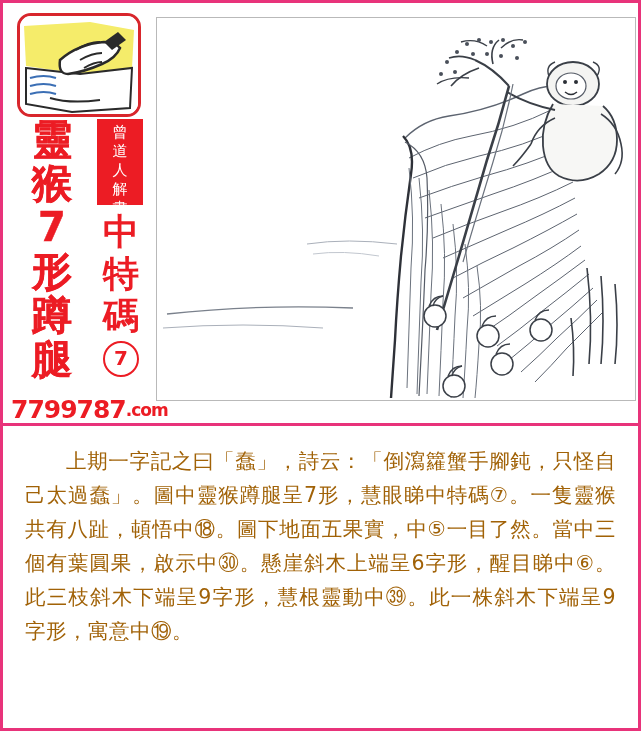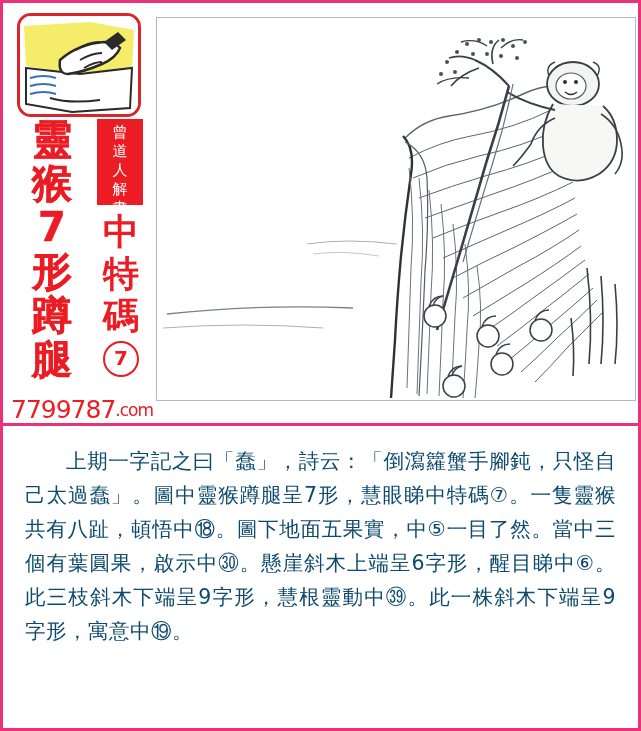--- a/index.html
+++ b/index.html
@@ -131,21 +131,21 @@
     font-weight: bold;
     text-align: center;
     margin-top: 4px;
   }
 
   .watermark {
     position: absolute;
     left: 2px;
     top: 388px;
     font-family: "DejaVu Sans", sans-serif;
-    font-weight: normal;
+    font-weight: bold;
     font-size: 25px;
     color: #ec1c24;
     letter-spacing: -1px;
     white-space: nowrap;
   }
   .watermark .dotcom {
     font-size: 17px;
     vertical-align: 2px;
   }
 
@@ -179,21 +179,21 @@
     bottom: 0;
     padding: 16px 22px 10px 22px;
     box-sizing: border-box;
     background: #ffffff;
   }
   .body-text p {
     margin: 0;
     font-family: "DejaVu Sans", sans-serif;
     font-size: 20.5px;
     line-height: 34px;
-    color: #0c4a6e;
+    color: #a16207;
     text-align: justify;
     text-indent: 2em;
     letter-spacing: 0.5px;
   }
 </style>
 </head>
 <body>
 
 <div class="page">
 

